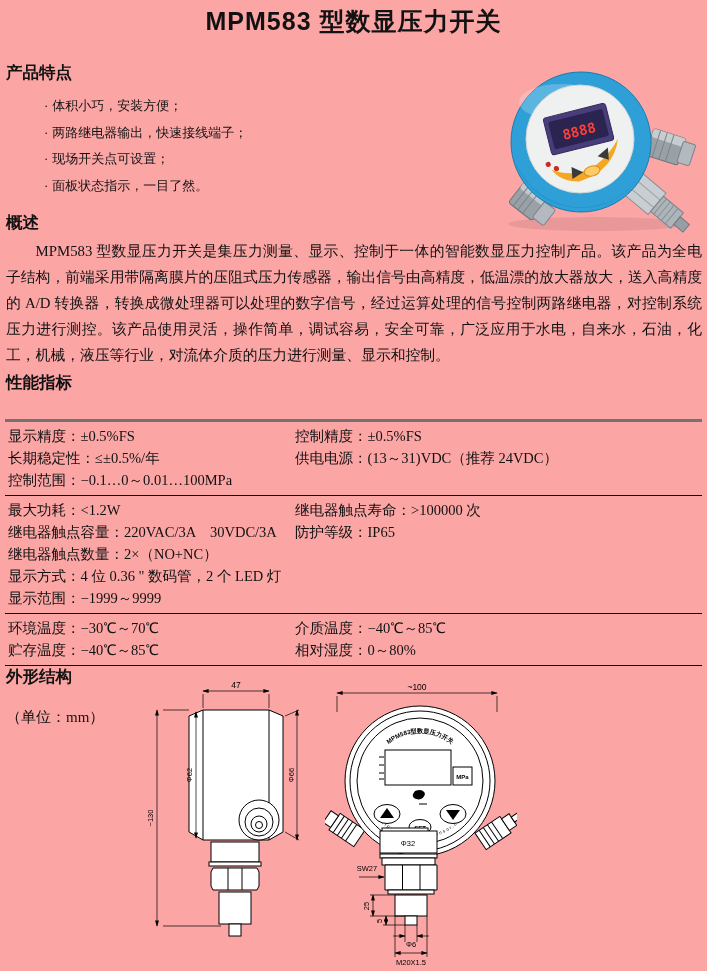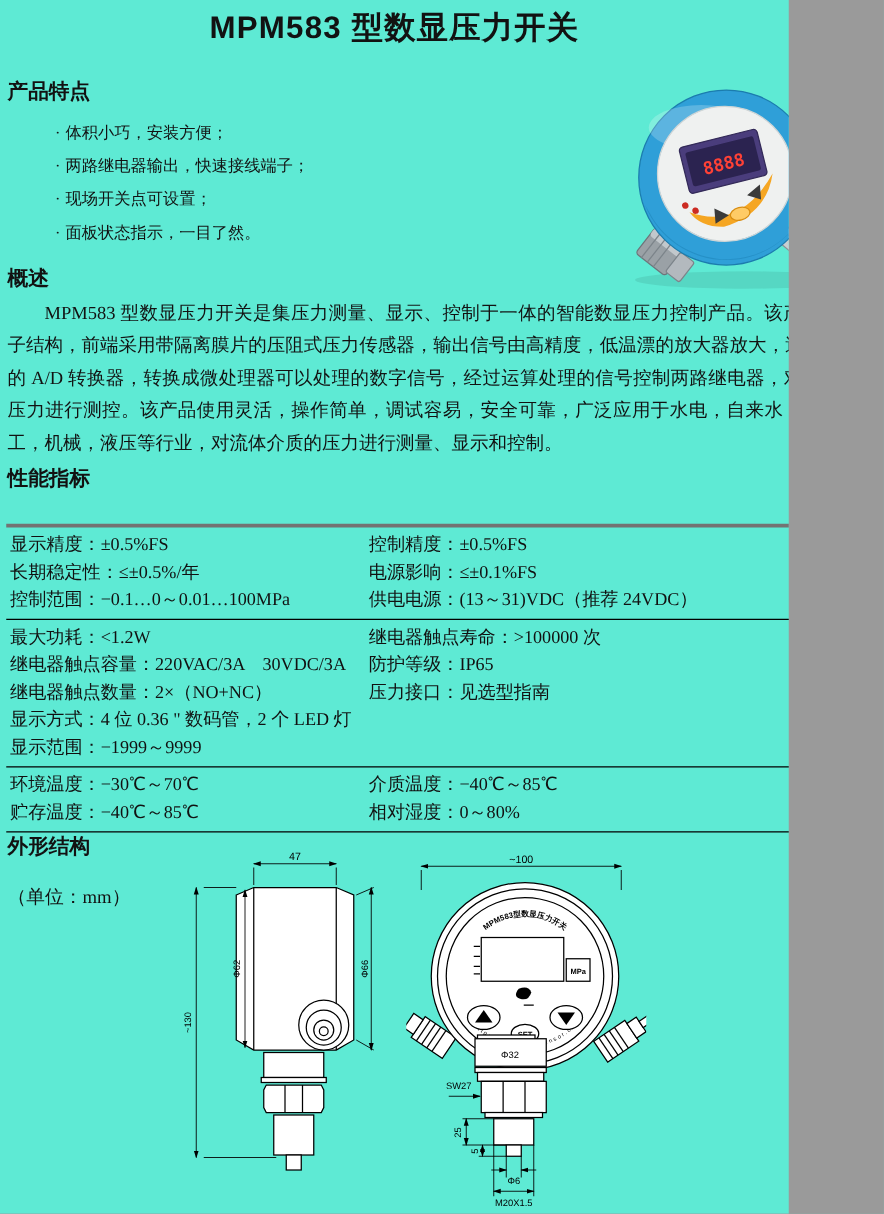--- a/index.html
+++ b/index.html
@@ -1,16 +1,16 @@
 <!DOCTYPE html>
 <html><head>
 <meta charset="utf-8">
 <style>
   html,body{margin:0;padding:0;background:#9a9a9a;}
-  .page{position:relative;width:631px;height:971px;background:#5eead4;color:#121212;
+  .page{position:relative;width:707px;height:971px;background:#fca5a5;color:#121212;
         font-family:"Liberation Serif",serif;overflow:hidden;}
   .doc-title{position:absolute;top:5px;left:0;width:100%;text-align:center;
         font-family:"Liberation Sans",sans-serif;font-weight:bold;font-size:25px;letter-spacing:1px;}
   .sec-h{position:absolute;left:6px;font-family:Liberation Serif, serif;font-weight:bold;font-size:16.5px;}
   #features-h{top:62px;}
   .feature-list{position:absolute;top:93px;left:44px;font-size:13px;line-height:26.5px;}
   .feature-item .bullet{margin-right:4px;}
   #overview-h{top:212px;}
   .overview-body{position:absolute;top:238px;left:6px;width:696px;font-size:14.8px;line-height:26px;
         text-align:justify;text-indent:2em;}
@@ -108,36 +108,34 @@
   <div class="sec-h" id="specs-h">性能指标</div>
   <div class="spec-table">
     <div class="spec-group">
       <div class="spec-col">
         <div class="spec-row"><span class="spec-label">显示精度：</span><span class="spec-value">±0.5%FS</span></div>
         <div class="spec-row"><span class="spec-label">长期稳定性：</span><span class="spec-value">≤±0.5%/年</span></div>
         <div class="spec-row"><span class="spec-label">控制范围：</span><span class="spec-value">−0.1…0～0.01…100MPa</span></div>
       </div>
       <div class="spec-col">
         <div class="spec-row"><span class="spec-label">控制精度：</span><span class="spec-value">±0.5%FS</span></div>
-        <div class="spec-row"><span class="spec-label">电源影响：</span><span class="spec-value">≤±0.1%FS</span></div>
         <div class="spec-row"><span class="spec-label">供电电源：</span><span class="spec-value">(13～31)VDC（推荐 24VDC）</span></div>
       </div>
     </div>
     <div class="spec-group">
       <div class="spec-col">
         <div class="spec-row"><span class="spec-label">最大功耗：</span><span class="spec-value">&lt;1.2W</span></div>
         <div class="spec-row"><span class="spec-label">继电器触点容量：</span><span class="spec-value">220VAC/3A　30VDC/3A</span></div>
         <div class="spec-row"><span class="spec-label">继电器触点数量：</span><span class="spec-value">2×（NO+NC）</span></div>
         <div class="spec-row"><span class="spec-label">显示方式：</span><span class="spec-value">4 位 0.36 " 数码管，2 个 LED 灯</span></div>
         <div class="spec-row"><span class="spec-label">显示范围：</span><span class="spec-value">−1999～9999</span></div>
       </div>
       <div class="spec-col">
         <div class="spec-row"><span class="spec-label">继电器触点寿命：</span><span class="spec-value">&gt;100000 次</span></div>
         <div class="spec-row"><span class="spec-label">防护等级：</span><span class="spec-value">IP65</span></div>
-        <div class="spec-row"><span class="spec-label">压力接口：</span><span class="spec-value">见选型指南</span></div>
       </div>
     </div>
     <div class="spec-group">
       <div class="spec-col">
         <div class="spec-row"><span class="spec-label">环境温度：</span><span class="spec-value">−30℃～70℃</span></div>
         <div class="spec-row"><span class="spec-label">贮存温度：</span><span class="spec-value">−40℃～85℃</span></div>
       </div>
       <div class="spec-col">
         <div class="spec-row"><span class="spec-label">介质温度：</span><span class="spec-value">−40℃～85℃</span></div>
         <div class="spec-row"><span class="spec-label">相对湿度：</span><span class="spec-value">0～80%</span></div>

